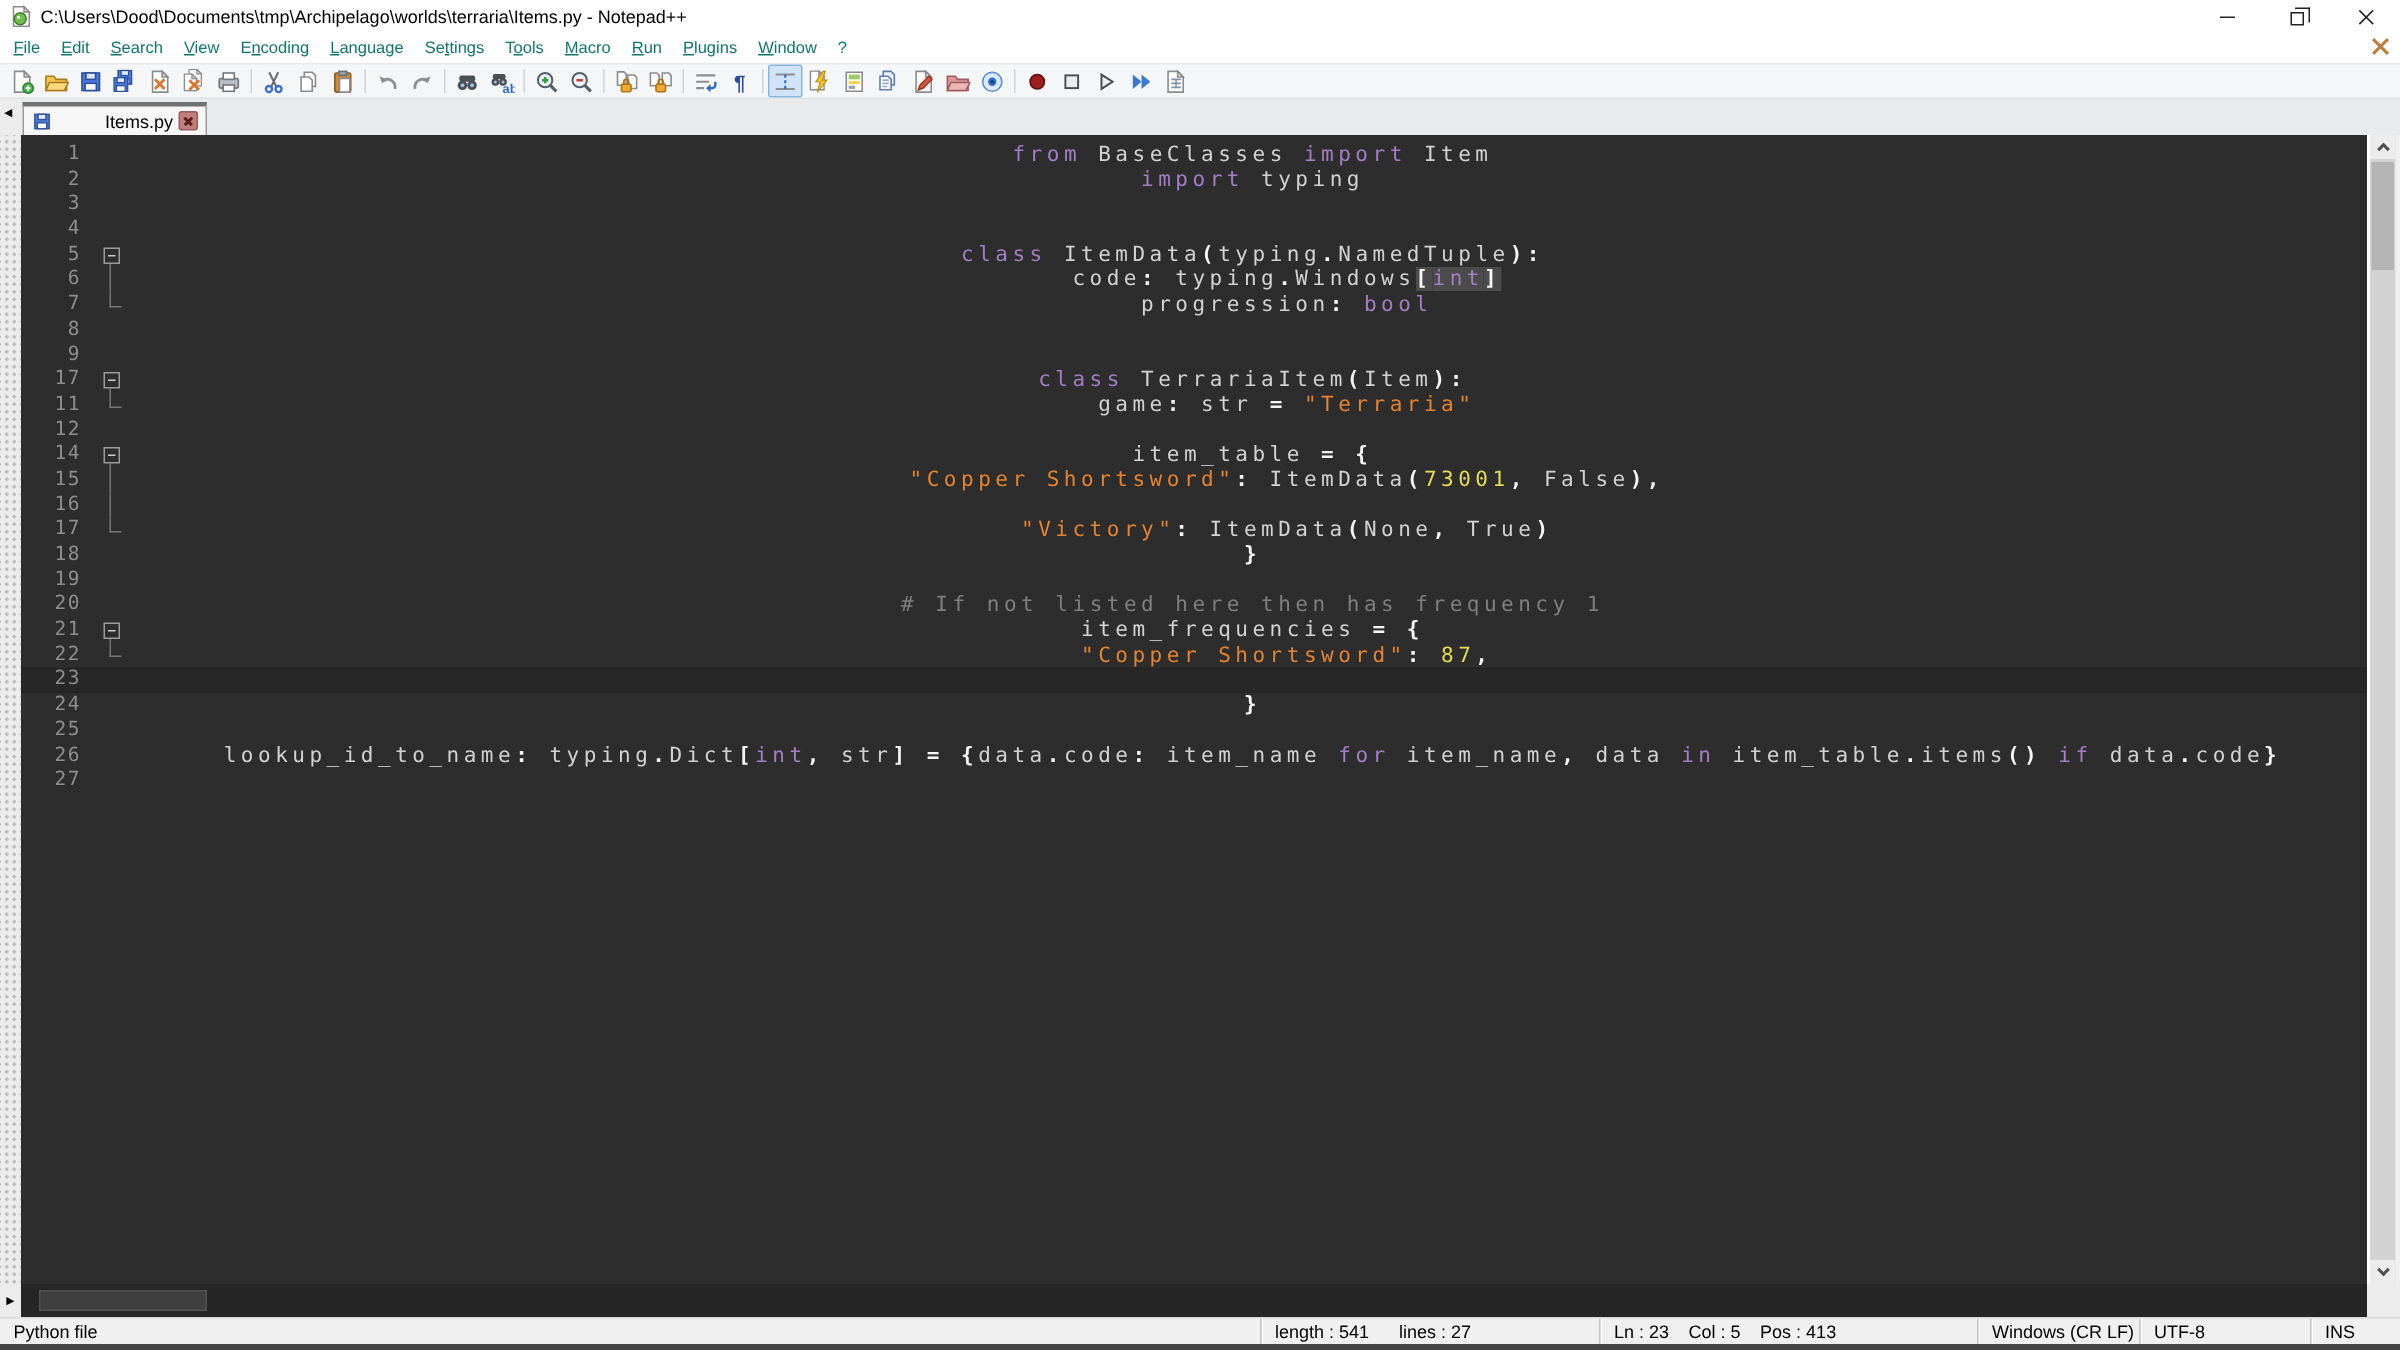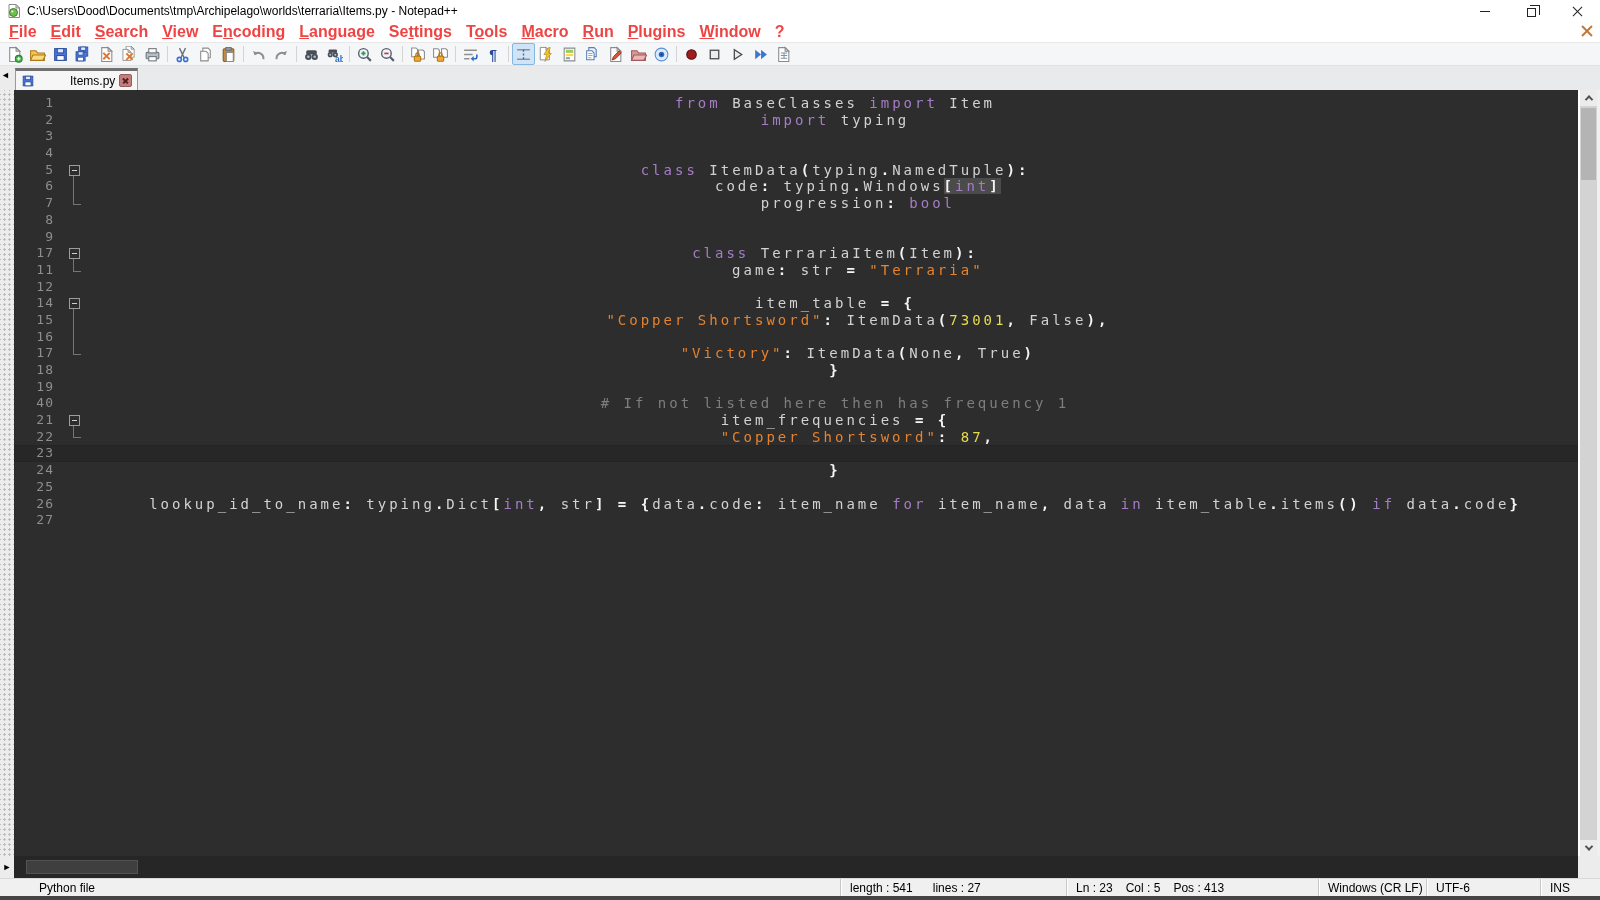--- a/index.html
+++ b/index.html
@@ -20,21 +20,21 @@
   .min-glyph { width:10px; height:1px; background:#222; display:block; }
   .restore-glyph { width:9px; height:9px; border:1px solid #222; position:relative; background:#fff; margin-top:2px;}
   .restore-glyph:before { content:""; position:absolute; left:2px; top:-4px; width:9px; height:9px; border:1px solid #222; border-bottom:none; border-left:none; }
   .close-glyph { position:relative; width:11px; height:11px; }
   .close-glyph:before,.close-glyph:after { content:""; position:absolute; left:-1px; top:5px; width:13px; height:1px; background:#222; }
   .close-glyph:before { transform:rotate(45deg); }
   .close-glyph:after { transform:rotate(-45deg); }
 
   
   .menubar { height:20px; background:#ffffff; display:flex; align-items:center; padding-left:2px; flex:none; position:relative; }
-  .menu-item { font-size:16px; color:#ef4444; padding:2px 7px; white-space:nowrap;font-weight:bold; }
+  .menu-item { font-size:11px; color:#0f766e; padding:2px 7px; white-space:nowrap; }
   .menu-doc-close { position:absolute; right:7px; top:3px; width:12px; height:12px; }
   .menu-doc-close:before,.menu-doc-close:after { content:""; position:absolute; left:-1px; top:5px; width:14px; height:2px; background:#bf7b3c; }
   .menu-doc-close:before { transform:rotate(45deg); }
   .menu-doc-close:after { transform:rotate(-45deg); }
 
   
   .toolbar { height:24px; background:#f5f6f7; border-top:1px solid #e8e8e8; border-bottom:1px solid #e2e2e2; display:flex; align-items:center; padding-left:3px; flex:none; }
   .tb-btn { width:23px; height:22px; display:flex; align-items:center; justify-content:center; border:1px solid transparent; border-radius:2px; }
   .tb-btn.selected { background:#cfe4f7; border-color:#86b7e0; }
   .tb-icon { display:flex; }
@@ -90,21 +90,21 @@
   .hscroll { height:22px; flex:none; display:flex; background:#262626; }
   .hs-left { width:14px; background:#ececec; display:flex; align-items:center; justify-content:center; font-size:9px; color:#000; flex:none; }
   .hs-track { flex:1; position:relative; }
   .hs-thumb { position:absolute; left:12px; top:4px; width:112px; height:14px; background:#3f3f3f; border:1px solid #525252; }
   .hs-corner { width:22px; background:#ececec; flex:none; }
 
   
   .statusbar { height:18px; background:#f0f0f0; border-top:1px solid #d9d9d9; display:flex; align-items:center; font-size:12px; color:#000; flex:none; }
   .sb-seg { height:100%; display:flex; align-items:center; padding-left:9px; white-space:nowrap; }
   .sb-seg + .sb-seg { border-left:1px solid #c6c6c6; box-shadow:inset 1px 0 0 #ffffff; }
-  .sb-doctype { flex:1;margin-left:30px; }
+  .sb-doctype { flex:1; }
   .sb-len { width:226px; gap:20px; }
   .sb-pos { width:252px; gap:13px; }
   .sb-eol { width:108px; }
   .sb-enc { width:114px; }
   .sb-ins { width:60px; }
   .bottom-edge { height:4px; background:#454545; flex:none; }
 </style>
 </head>
 <body>
 
@@ -491,21 +491,21 @@
         <div class="code-row"><span class="ln">9</span><span class="fold"></span><span class="code"></span></div>
         <div class="code-row"><span class="ln">17</span><span class="fold"><span class="fbox"><span class="fm"></span></span><span class="fdown"></span></span><span class="code"><span class="tk-k">class</span><span class="tk-d"> TerrariaItem</span><span class="tk-o">(</span><span class="tk-d">Item</span><span class="tk-o">):</span></span></div>
         <div class="code-row"><span class="ln">11</span><span class="fold"><span class="fend"></span></span><span class="code"><span class="tk-d">    game</span><span class="tk-o">:</span><span class="tk-d"> str </span><span class="tk-o">=</span><span class="tk-d"> </span><span class="tk-s">"Terraria"</span></span></div>
         <div class="code-row"><span class="ln">12</span><span class="fold"></span><span class="code"></span></div>
         <div class="code-row"><span class="ln">14</span><span class="fold"><span class="fbox"><span class="fm"></span></span><span class="fdown"></span></span><span class="code"><span class="tk-d">item_table </span><span class="tk-o">=</span><span class="tk-d"> </span><span class="tk-o">{</span></span></div>
         <div class="code-row"><span class="ln">15</span><span class="fold"><span class="fline"></span></span><span class="code"><span class="tk-d">    </span><span class="tk-s">"Copper Shortsword"</span><span class="tk-o">:</span><span class="tk-d"> ItemData</span><span class="tk-o">(</span><span class="tk-n">73001</span><span class="tk-o">,</span><span class="tk-d"> False</span><span class="tk-o">),</span></span></div>
         <div class="code-row"><span class="ln">16</span><span class="fold"><span class="fline"></span></span><span class="code"></span></div>
         <div class="code-row"><span class="ln">17</span><span class="fold"><span class="fend"></span></span><span class="code"><span class="tk-d">    </span><span class="tk-s">"Victory"</span><span class="tk-o">:</span><span class="tk-d"> ItemData</span><span class="tk-o">(</span><span class="tk-d">None</span><span class="tk-o">,</span><span class="tk-d"> True</span><span class="tk-o">)</span></span></div>
         <div class="code-row"><span class="ln">18</span><span class="fold"></span><span class="code"><span class="tk-o">}</span></span></div>
         <div class="code-row"><span class="ln">19</span><span class="fold"></span><span class="code"></span></div>
-        <div class="code-row"><span class="ln">40</span><span class="fold"></span><span class="code"><span class="tk-c"># If not listed here then has frequency 1</span></span></div>
+        <div class="code-row"><span class="ln">20</span><span class="fold"></span><span class="code"><span class="tk-c"># If not listed here then has frequency 1</span></span></div>
         <div class="code-row"><span class="ln">21</span><span class="fold"><span class="fbox"><span class="fm"></span></span><span class="fdown"></span></span><span class="code"><span class="tk-d">item_frequencies </span><span class="tk-o">=</span><span class="tk-d"> </span><span class="tk-o">{</span></span></div>
         <div class="code-row"><span class="ln">22</span><span class="fold"><span class="fend"></span></span><span class="code"><span class="tk-d">    </span><span class="tk-s">"Copper Shortsword"</span><span class="tk-o">:</span><span class="tk-d"> </span><span class="tk-n">87</span><span class="tk-o">,</span></span></div>
         <div class="code-row current-line"><span class="ln">23</span><span class="fold"></span><span class="code"><span class="tk-d">    </span></span></div>
         <div class="code-row"><span class="ln">24</span><span class="fold"></span><span class="code"><span class="tk-o">}</span></span></div>
         <div class="code-row"><span class="ln">25</span><span class="fold"></span><span class="code"></span></div>
         <div class="code-row"><span class="ln">26</span><span class="fold"></span><span class="code"><span class="tk-d">lookup_id_to_name</span><span class="tk-o">:</span><span class="tk-d"> typing</span><span class="tk-o">.</span><span class="tk-d">Dict</span><span class="tk-o">[</span><span class="tk-k">int</span><span class="tk-o">,</span><span class="tk-d"> str</span><span class="tk-o">]</span><span class="tk-d"> </span><span class="tk-o">=</span><span class="tk-d"> </span><span class="tk-o">{</span><span class="tk-d">data</span><span class="tk-o">.</span><span class="tk-d">code</span><span class="tk-o">:</span><span class="tk-d"> item_name </span><span class="tk-k">for</span><span class="tk-d"> item_name</span><span class="tk-o">,</span><span class="tk-d"> data </span><span class="tk-k">in</span><span class="tk-d"> item_table</span><span class="tk-o">.</span><span class="tk-d">items</span><span class="tk-o">()</span><span class="tk-d"> </span><span class="tk-k">if</span><span class="tk-d"> data</span><span class="tk-o">.</span><span class="tk-d">code</span><span class="tk-o">}</span></span></div>
         <div class="code-row"><span class="ln">27</span><span class="fold"></span><span class="code"></span></div>
       </div>
     <div class="vscroll-gap"></div>
     <div class="vscroll">
@@ -533,17 +533,17 @@
     <div class="sb-seg sb-len">
       <span>length : 541</span>
       <span>lines : 27</span>
     </div>
     <div class="sb-seg sb-pos">
       <span>Ln : 23</span>
       <span>Col : 5</span>
       <span>Pos : 413</span>
     </div>
     <div class="sb-seg sb-eol">Windows (CR LF)</div>
-    <div class="sb-seg sb-enc">UTF-6</div>
+    <div class="sb-seg sb-enc">UTF-8</div>
     <div class="sb-seg sb-ins">INS</div>
   </div>
   <div class="bottom-edge"></div>
 </div>
 
 </body></html>

